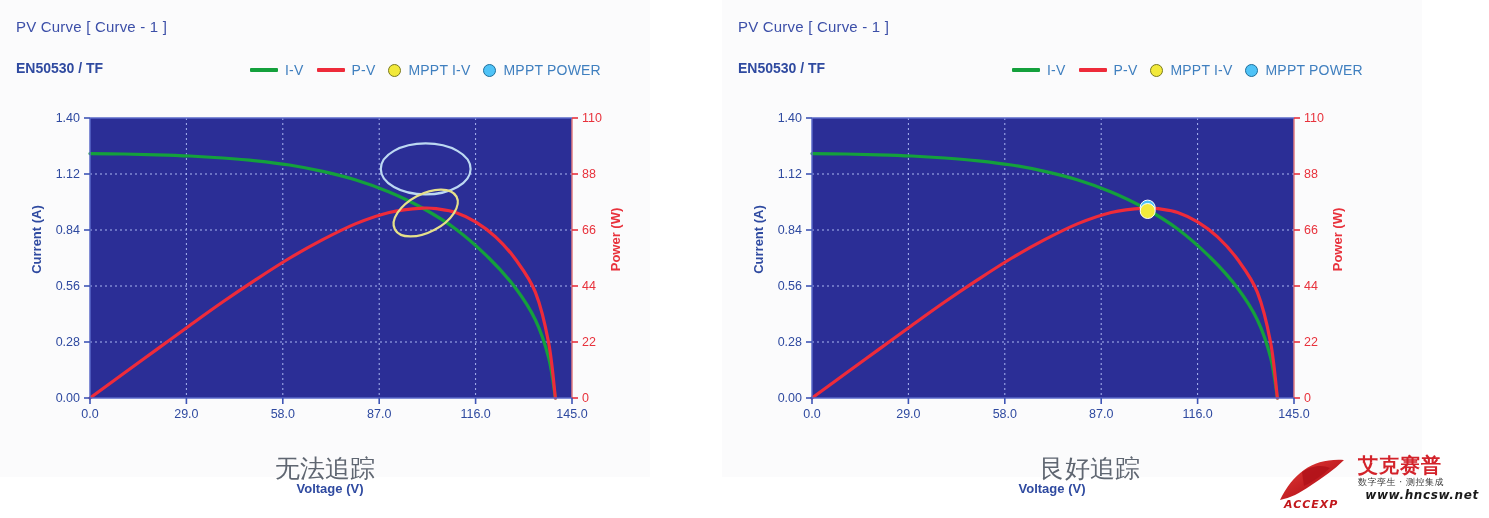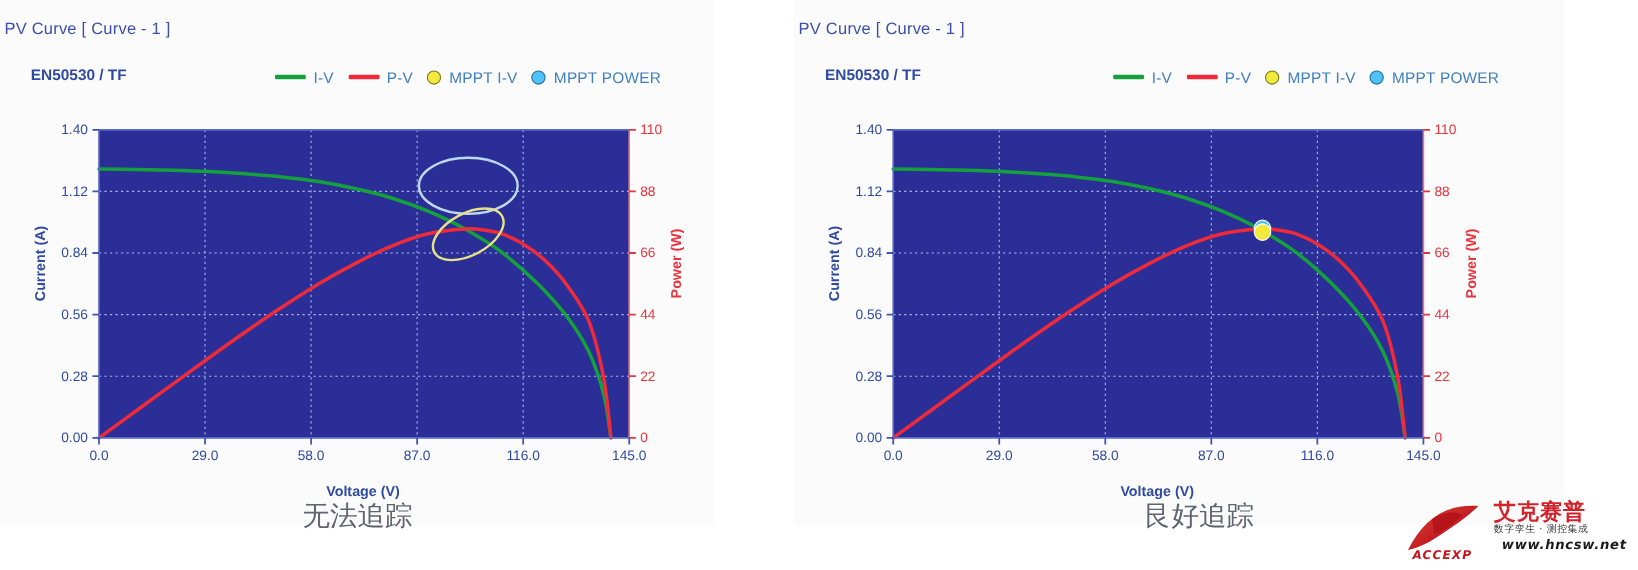--- a/index.html
+++ b/index.html
@@ -27,30 +27,30 @@
     width: 650px;
     height: 477px;
     background: #fbfbfc;
     box-sizing: border-box;
   }
   .panel-left  { left: 0px; }
   .panel-right { left: 722px; width: 700px; }
 
   .panel-title {
     position: absolute;
-    left: 4px;
+    left: 16px;
     top: 18px;
     font-size: 15px;
     color: #3c4fa8;
     letter-spacing: .2px;
     white-space: nowrap;
   }
   .panel-subtitle {
     position: absolute;
-    left: 28px;
+    left: 16px;
     top: 60px;
     font-size: 14px;
     font-weight: bold;
     color: #2f4aa0;
     white-space: nowrap;
   }
 
   
   .legend {
     position: absolute;
@@ -113,20 +113,21 @@
     transform: rotate(-90deg);
     transform-origin: center center;
     white-space: nowrap;
   }
   .axis-title-x {
     position: absolute;
     font-size: 13px;
     font-weight: bold;
     color: #2f4aa0;
     white-space: nowrap;
+    margin-top: 42px;
   }
   .plot-svg { display: block; }
 
   
   .caption {
     position: absolute;
     top: 452px;
     font-size: 25px;
     color: #5f6671;
     white-space: nowrap;

